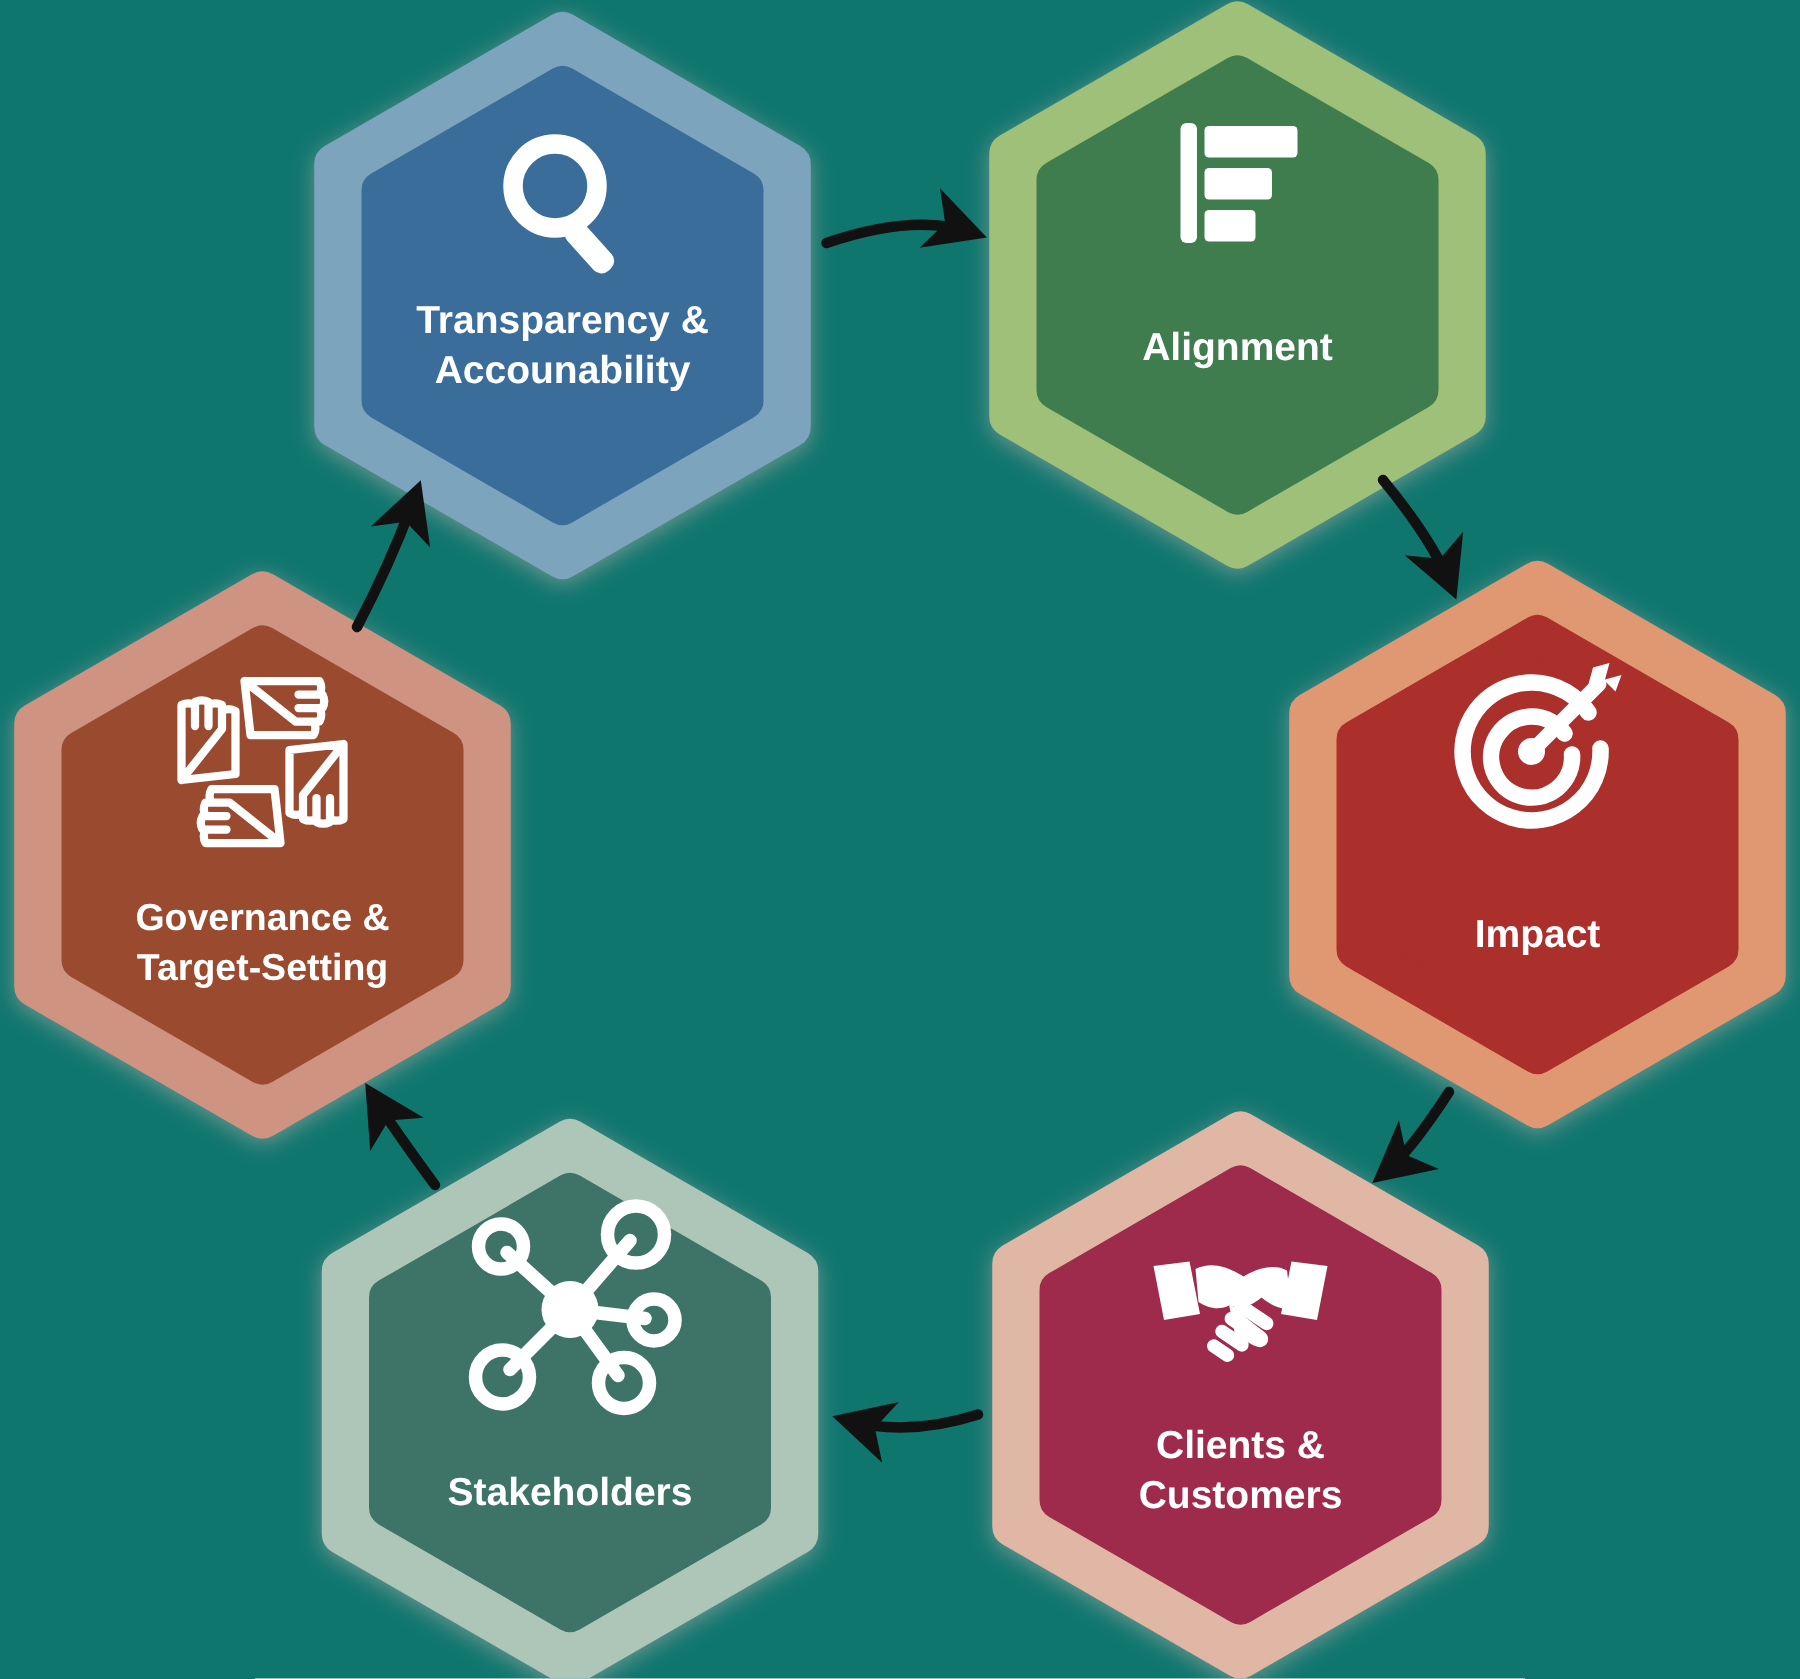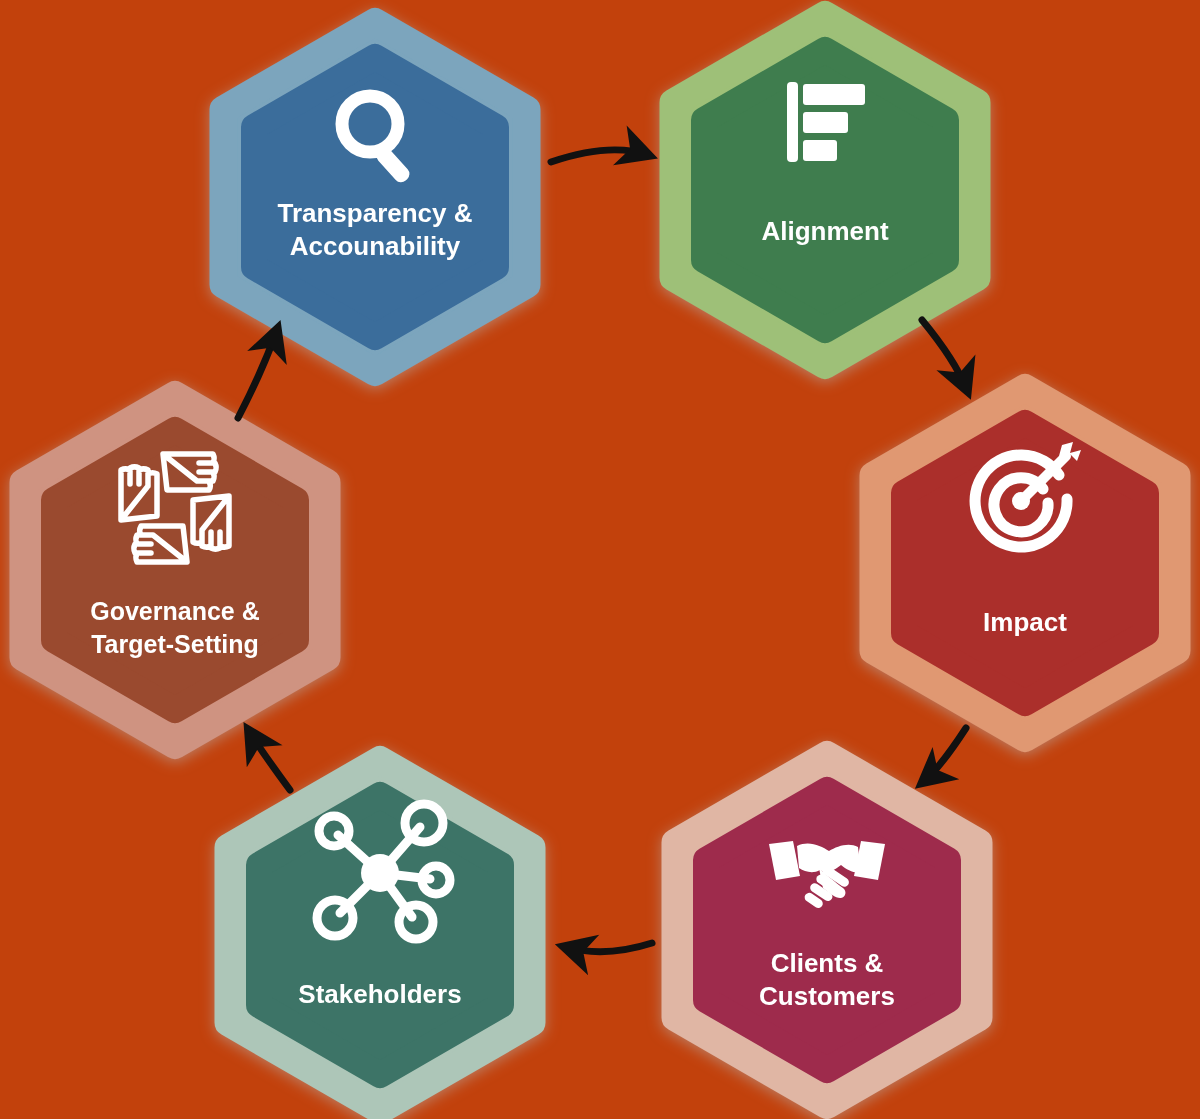--- a/index.html
+++ b/index.html
@@ -1,18 +1,18 @@
 <!DOCTYPE html>
 <html><head>
 <meta charset="utf-8">
 <style>
   html,body{margin:0;padding:0;background:#ffffff;}
   body{width:1200px;height:1119px;overflow:hidden;
        font-family:"Liberation Sans","DejaVu Sans",sans-serif;}
-  #stage{position:relative;width:1200px;height:1119px;background:#c2410c;}
+  #stage{position:relative;width:1200px;height:1119px;background:#0f766e;}
   #stage svg{position:absolute;left:0;top:0;width:1200px;height:1119px;}
   .hexlabel{
     fill:#ffffff;
     font-family:"Liberation Sans","DejaVu Sans",sans-serif;
     font-weight:bold;
     font-size:26px;
     text-anchor:middle;
     paint-order:stroke fill;
   }
   .hexlabel.small{font-size:25px;}

